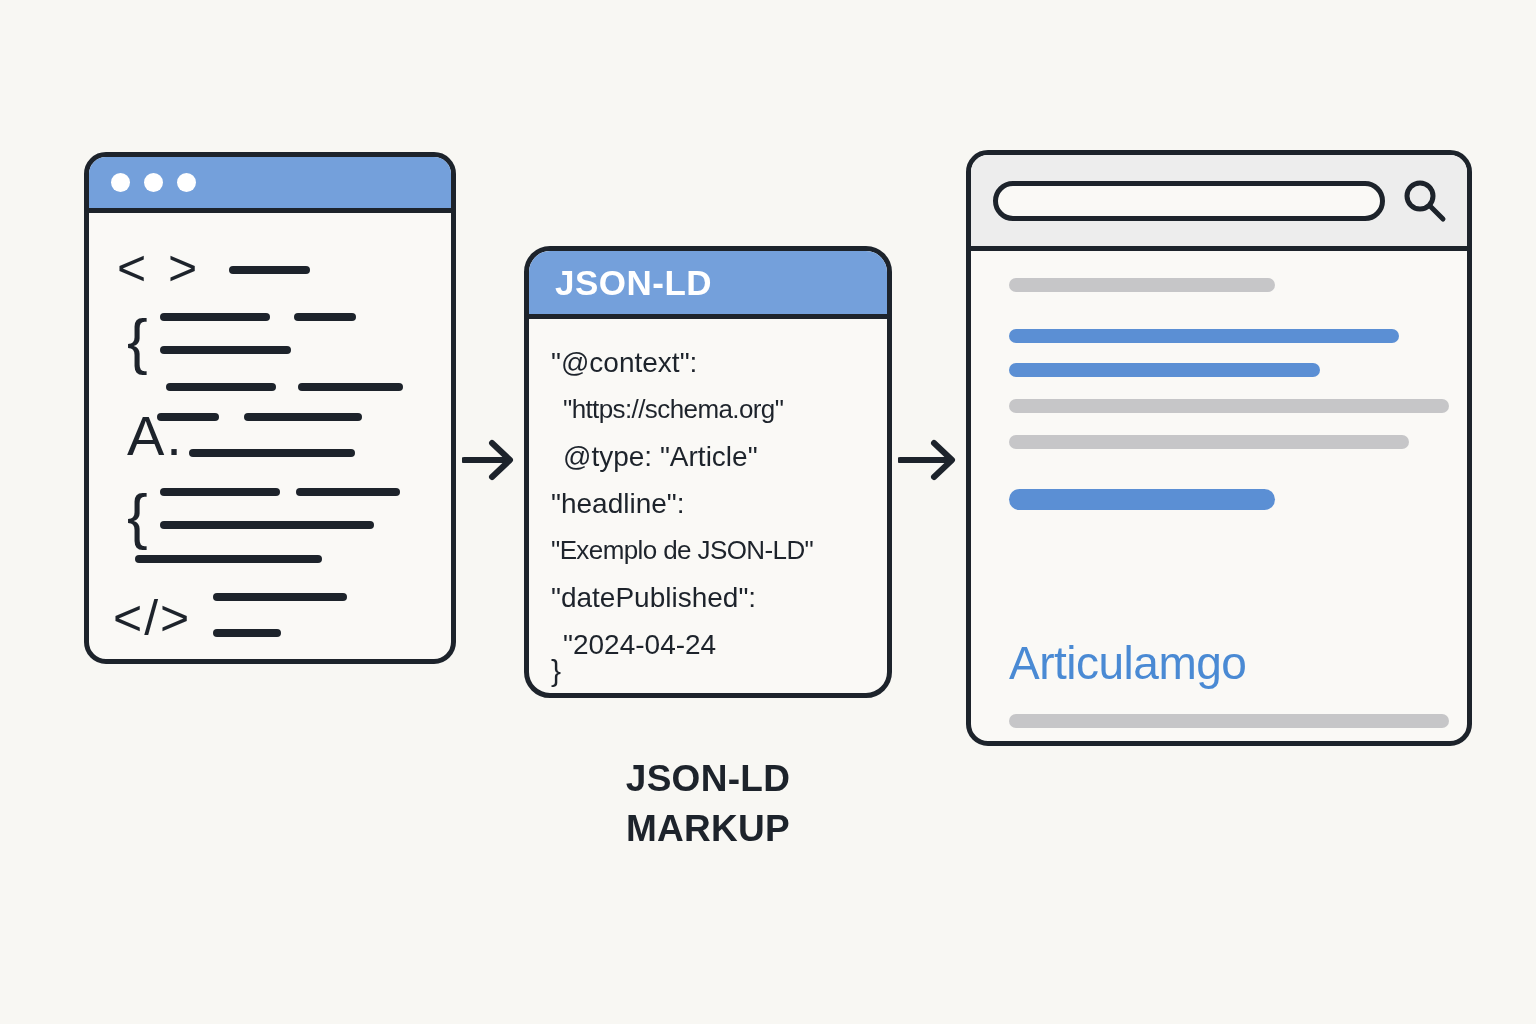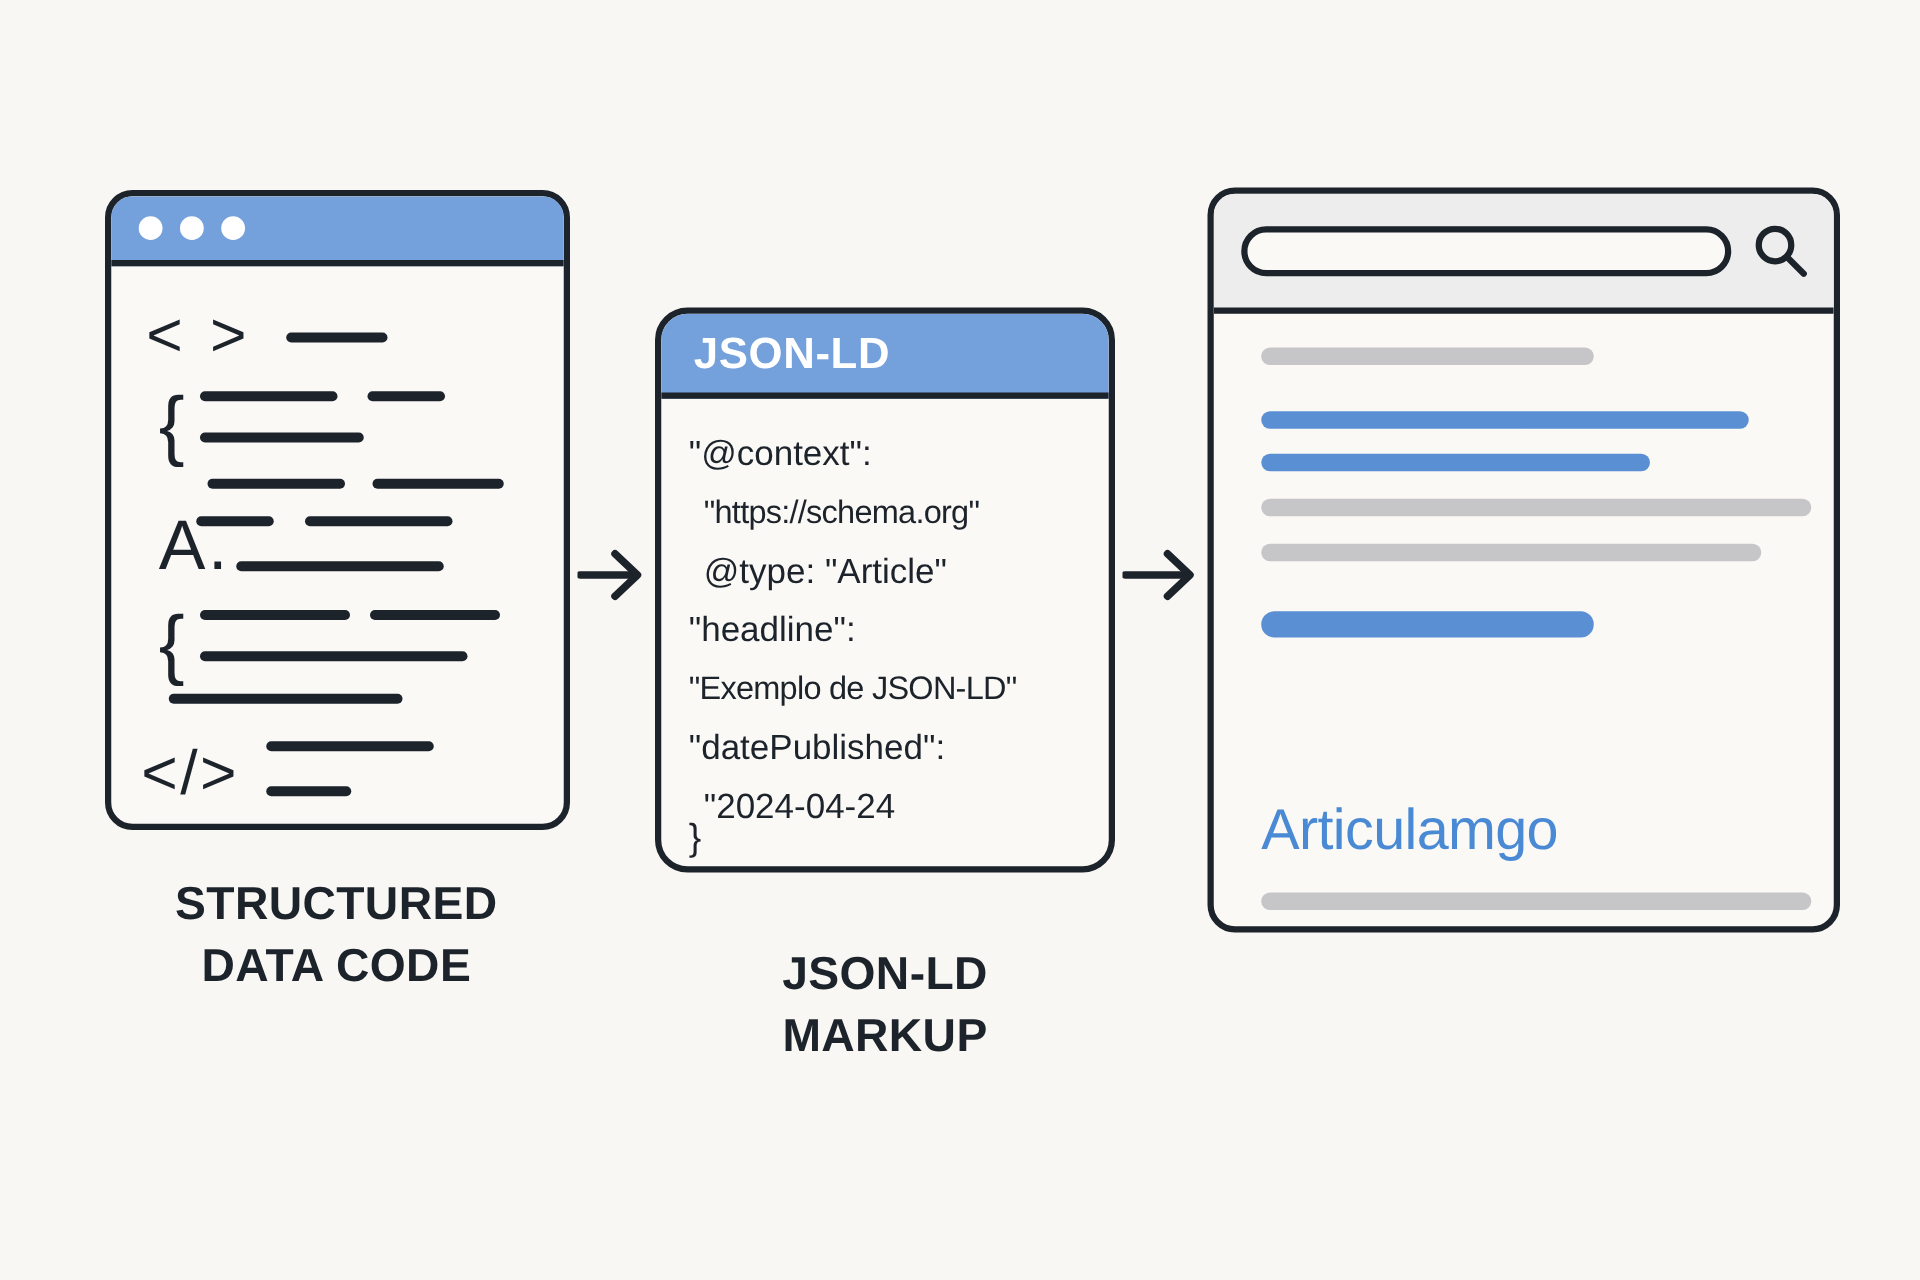--- a/index.html
+++ b/index.html
@@ -253,22 +253,20 @@
 
       <span class="code-line" style="left:46px; top:342px; width:187px;"></span>
 
       <span class="glyph" style="left:24px; top:380px; font-size:50px; letter-spacing:2px;">&lt;/&gt;</span>
       <span class="code-line" style="left:124px; top:380px; width:134px;"></span>
       <span class="code-line" style="left:124px; top:416px; width:68px;"></span>
 
     </div>
   </div>
 
-  <div class="caption" id="caption-structured">STRUCTURED
-DATA CODE</div>
 
   <svg class="arrow" style="left:462px; top:432px;" width="60" height="56" viewBox="0 0 60 56">
     <path d="M2 28 H44" stroke="#1d232b" stroke-width="6" fill="none" stroke-linecap="round"></path>
     <path d="M30 11 L48 28 L30 45" stroke="#1d232b" stroke-width="6" fill="none" stroke-linecap="round" stroke-linejoin="round"></path>
   </svg>
 
   <div class="card" id="json-card">
 
     <div id="json-card-header">
       <span id="json-card-title">JSON-LD</span>

